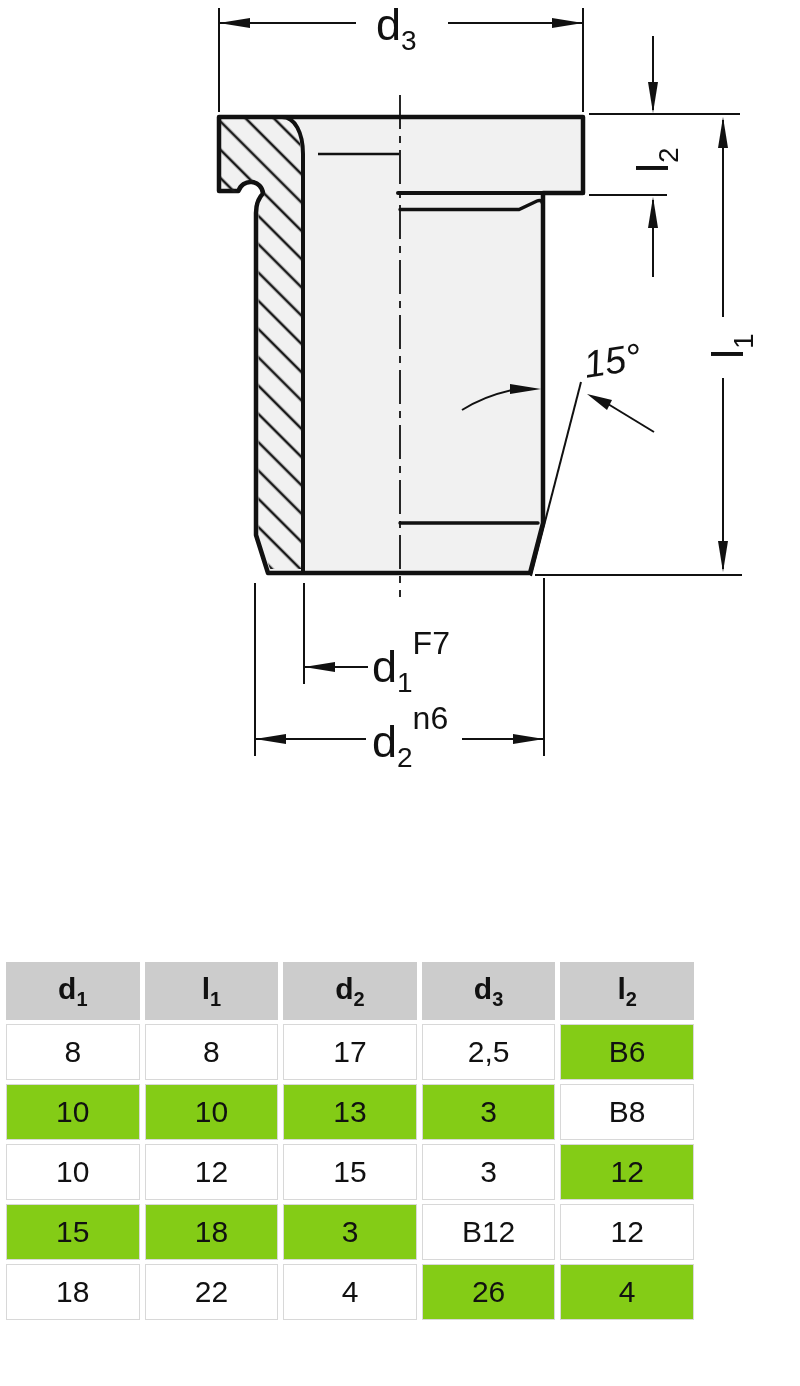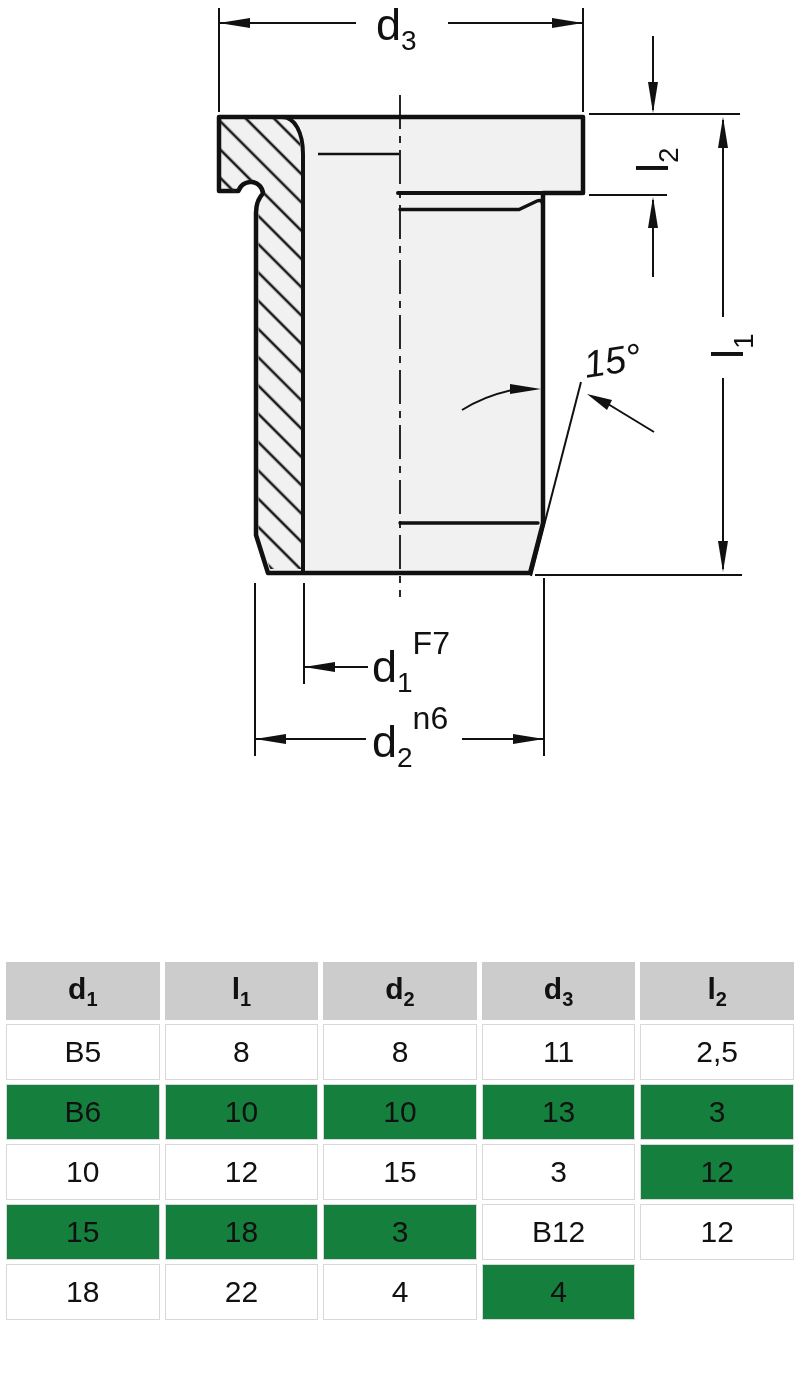--- a/index.html
+++ b/index.html
@@ -15,33 +15,33 @@
   .thin{stroke:#111111;stroke-width:2;fill:none;}
   .thin25{stroke:#111111;stroke-width:2.5;fill:none;}
   .centerline{stroke:#111111;stroke-width:1.8;fill:none;stroke-dasharray:34 7 7 7;}
   .arrow{fill:#111111;stroke:none;}
   .dim-label{font-size:45px;}
   .dim-sub{font-size:28px;}
   .dim-sup{font-size:32px;}
   .angle-label{font-size:38px;font-style:italic;}
 
   .dim-table{
-    position:absolute;left:6px;top:962px;width:788px;
+    position:absolute;left:6px;top:962px;width:688px;
     display:grid;grid-template-columns:repeat(5,1fr);
     grid-template-rows:58px repeat(6,56px);
     column-gap:5px;row-gap:4px;
   }
   .cell{
     display:flex;align-items:center;justify-content:center;
     font-size:30px;color:#111111;
   }
   .th{background:#cccccc;font-weight:bold;}
   .th sub{font-size:20px;font-weight:bold;}
   .td{background:#ffffff;border:1px solid #d8d8d8;}
-  .td.alt{background:#15803d;}
+  .td.alt{background:#84cc16;}
 </style>
 </head>
 <body>
 
 <div class="stage">
 
   <svg width="800" height="820" viewBox="0 0 800 820" style="position:absolute;top:0;left:0;">
     <defs>
       <pattern id="hatch" patternUnits="userSpaceOnUse" width="20" height="20" patternTransform="rotate(-45)">
         <line x1="10" y1="-2" x2="10" y2="22" stroke="#1a1a1a" stroke-width="2.6"></line>
@@ -123,44 +123,45 @@
     <div class="cell th">
         <span><span>d</span><sub>2</sub></span>
       </div>
     <div class="cell th">
         <span><span>d</span><sub>3</sub></span>
       </div>
     <div class="cell th">
         <span><span>l</span><sub>2</sub></span>
       </div>
 
-    <div class="cell td">B5</div>
     <div class="cell td">8</div>
     <div class="cell td">8</div>
-    <div class="cell td">11</div>
+    <div class="cell td">17</div>
     <div class="cell td">2,5</div>
 
     <div class="cell td alt">B6</div>
     <div class="cell td alt">10</div>
     <div class="cell td alt">10</div>
     <div class="cell td alt">13</div>
     <div class="cell td alt">3</div>
 
+    <div class="cell td">B8</div>
     <div class="cell td">10</div>
     <div class="cell td">12</div>
     <div class="cell td">15</div>
     <div class="cell td">3</div>
 
     <div class="cell td alt">12</div>
     <div class="cell td alt">15</div>
     <div class="cell td alt">18</div>
     <div class="cell td alt">3</div>
 
     <div class="cell td">B12</div>
     <div class="cell td">12</div>
     <div class="cell td">18</div>
     <div class="cell td">22</div>
     <div class="cell td">4</div>
 
+    <div class="cell td alt">26</div>
     <div class="cell td alt">4</div>
   </div>
 
 </div>
 
 </body></html>

